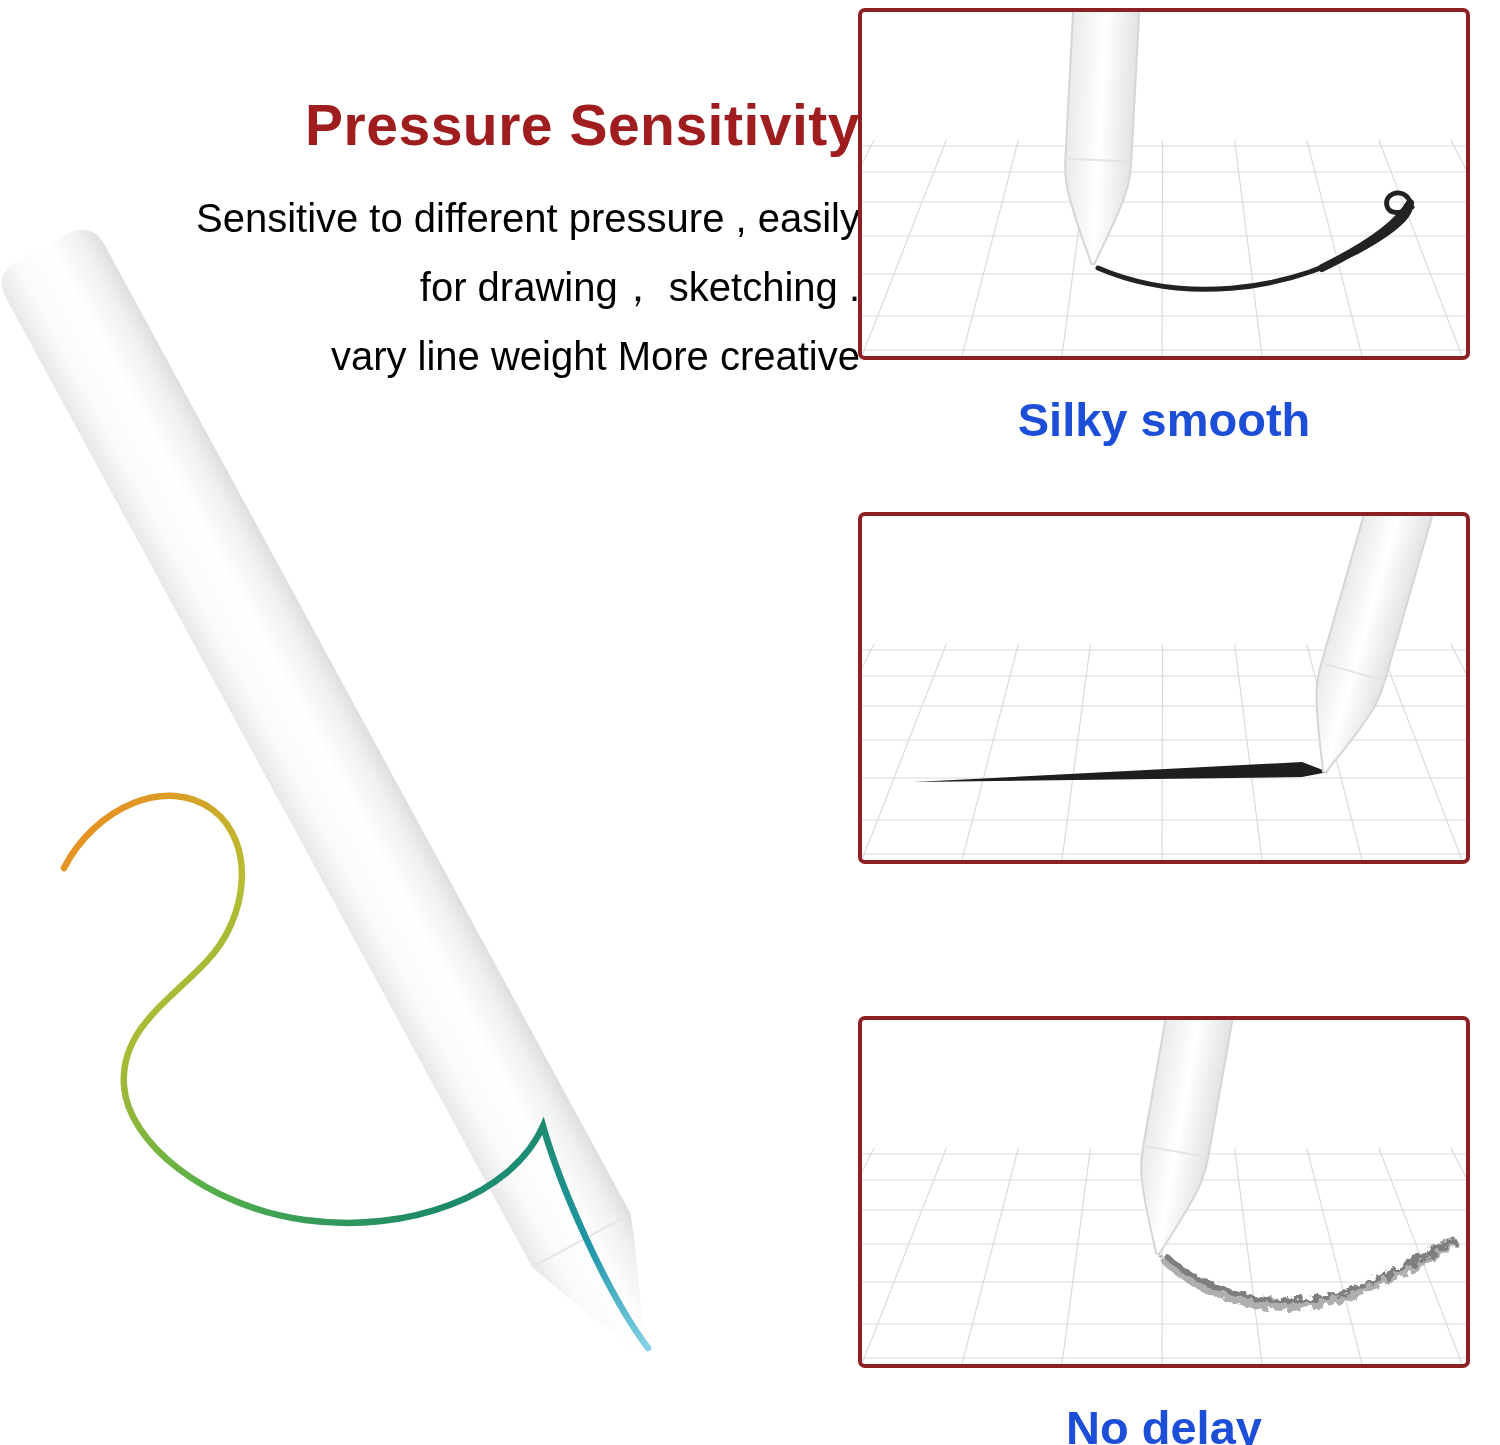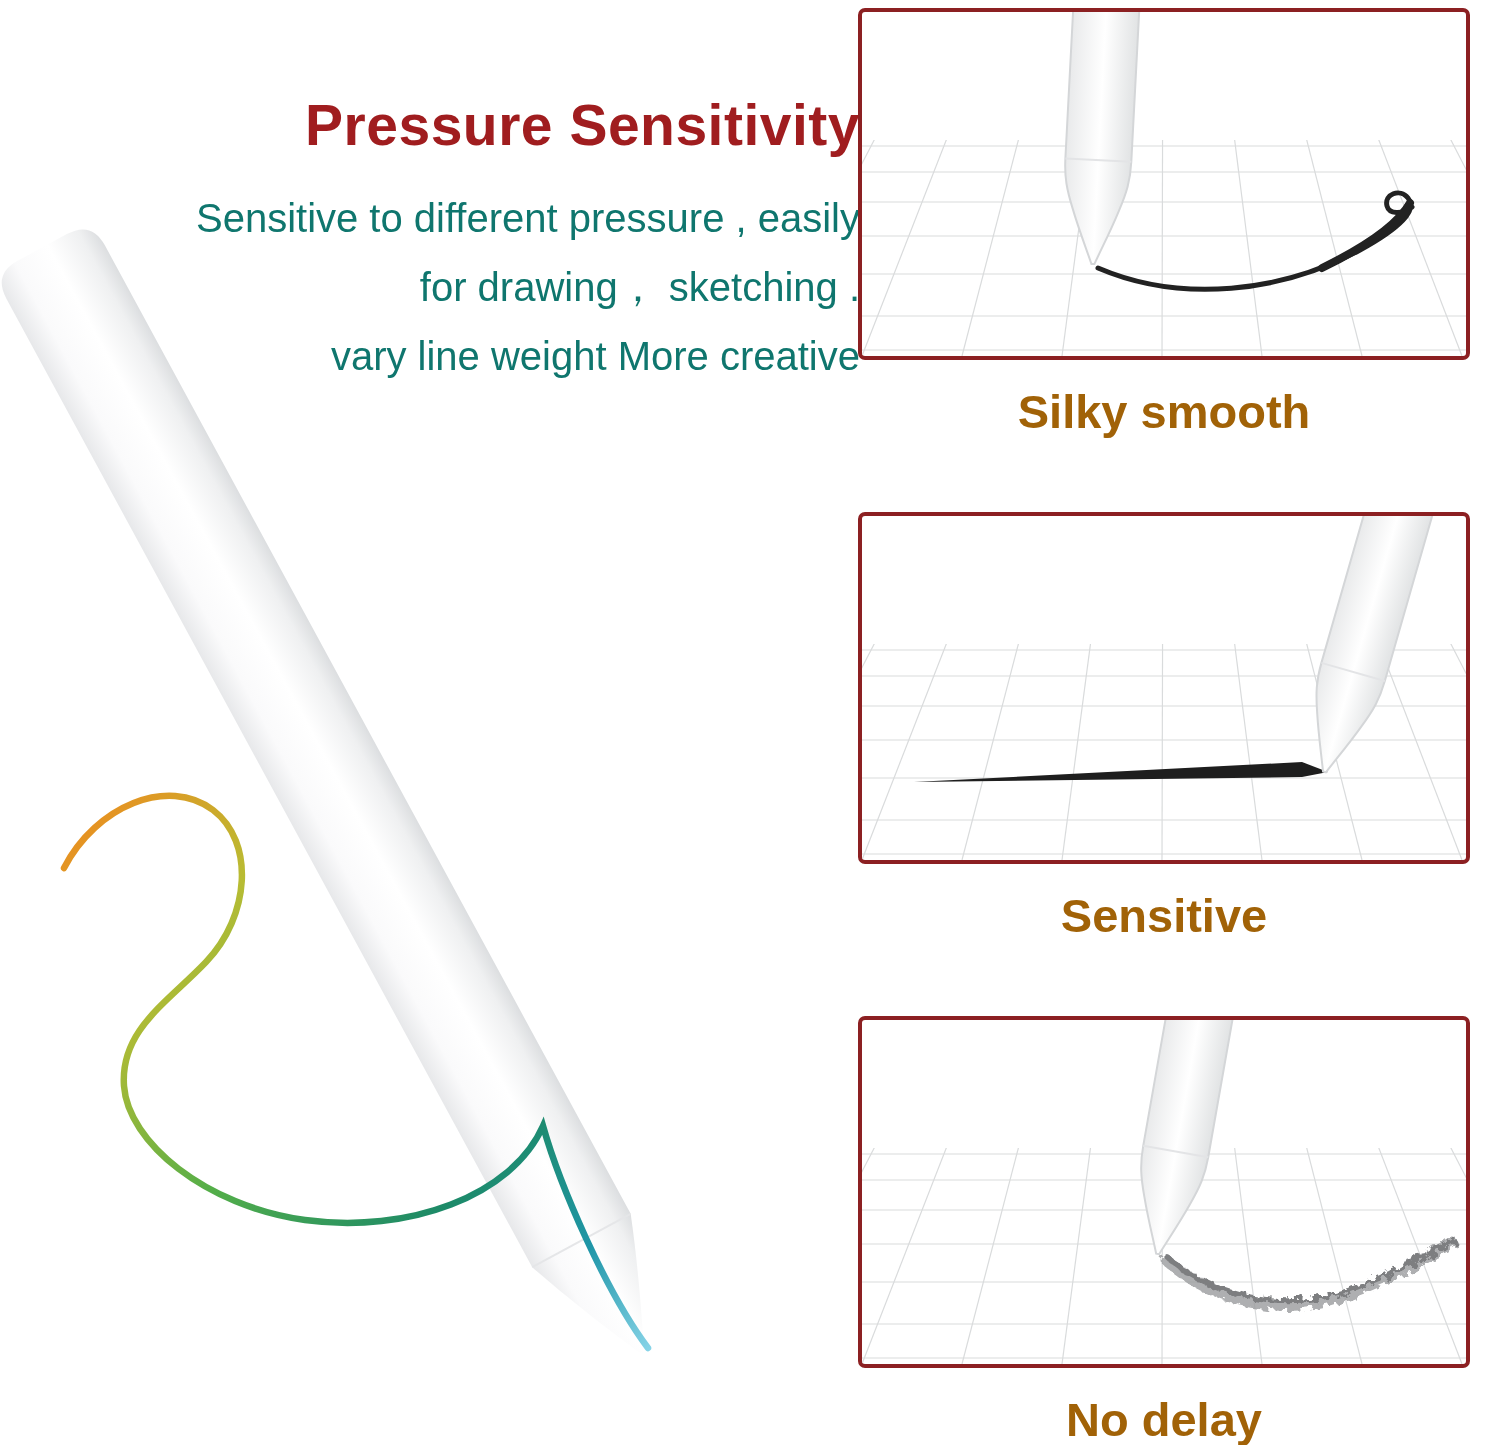--- a/index.html
+++ b/index.html
@@ -3,31 +3,31 @@
 <meta charset="utf-8">
 <style>
   * { margin:0; padding:0; box-sizing:border-box; }
   html,body { background:#ffffff; }
   .canvas {
     position:relative; width:1500px; height:1445px; background:#ffffff;
     overflow:hidden; font-family:"Liberation Sans", sans-serif;
   }
   .left-text { position:absolute; left:20px; top:92px; width:840px; text-align:right; }
   .title { font-size:57px; font-weight:700; color:#a01d1f; letter-spacing:0.5px; }
-  .desc { margin-top:26px; font-size:40px; color:#0f766e; }
+  .desc { margin-top:26px; font-size:40px; color:#000000; }
   .desc .line { line-height:69px; white-space:nowrap; }
   .pen-svg { position:absolute; left:0; top:0; width:850px; height:1445px; pointer-events:none; }
   .panel { position:absolute; left:858px; width:612px; }
   .panel-1 { top:8px; } .panel-2 { top:512px; } .panel-3 { top:1016px; }
   .frame {
     width:612px; height:352px; border:4px solid #8c2022; border-radius:7px;
     background:#ffffff; overflow:hidden;
   }
   .frame svg { display:block; width:100%; height:100%; }
-  .caption { margin-top:24px; text-align:center; font-size:47px; font-weight:700; color:#a16207; }
+  .caption { margin-top:32px; text-align:center; font-size:47px; font-weight:700; color:#1d4ed8; }
 </style>
 </head>
 <body>
 
 <div class="canvas">
 
   <div class="left-text">
     <div class="title">Pressure Sensitivity</div>
     <div class="desc">
       <div class="line">Sensitive to different pressure , easily</div>
@@ -141,21 +141,20 @@
             <line x1="302" y1="-430" x2="700" y2="344"></line>
           <line x1="302" y1="-430" x2="800" y2="344"></line>
         </g>
         <path d="M 52 266 L 440 246 L 466 256 L 440 261 Z" fill="#1e1e1e"></path>
         <g transform="translate(463,254) rotate(16)">
           <path d="M -1.5 2 C -7 -12 -16 -32 -23 -52 C -30 -71 -33 -83 -33 -102 L -33 -320 L 33 -320 L 33 -102 C 33 -83 30 -71 23 -52 C 16 -32 7 -12 1.5 2 Z" fill="url(#pp2)" stroke="#d4d6d8" stroke-width="2"></path>
           <line x1="-33" y1="-102" x2="33" y2="-102" stroke="#e3e4e6" stroke-width="2"></line>
         </g>
       </svg>
     </div>
-    <figcaption class="caption">Sensitive</figcaption>
   </figure>
 
   <figure class="panel panel-3">
     <div class="frame">
       <svg viewBox="0 0 604 344" aria-hidden="true">
         <defs>
           <clipPath id="gc3">
               <rect x="0" y="128" width="604" height="216"></rect>
             </clipPath>
           <linearGradient id="pp3" x1="-33" y1="0" x2="33" y2="0" gradientUnits="userSpaceOnUse">

